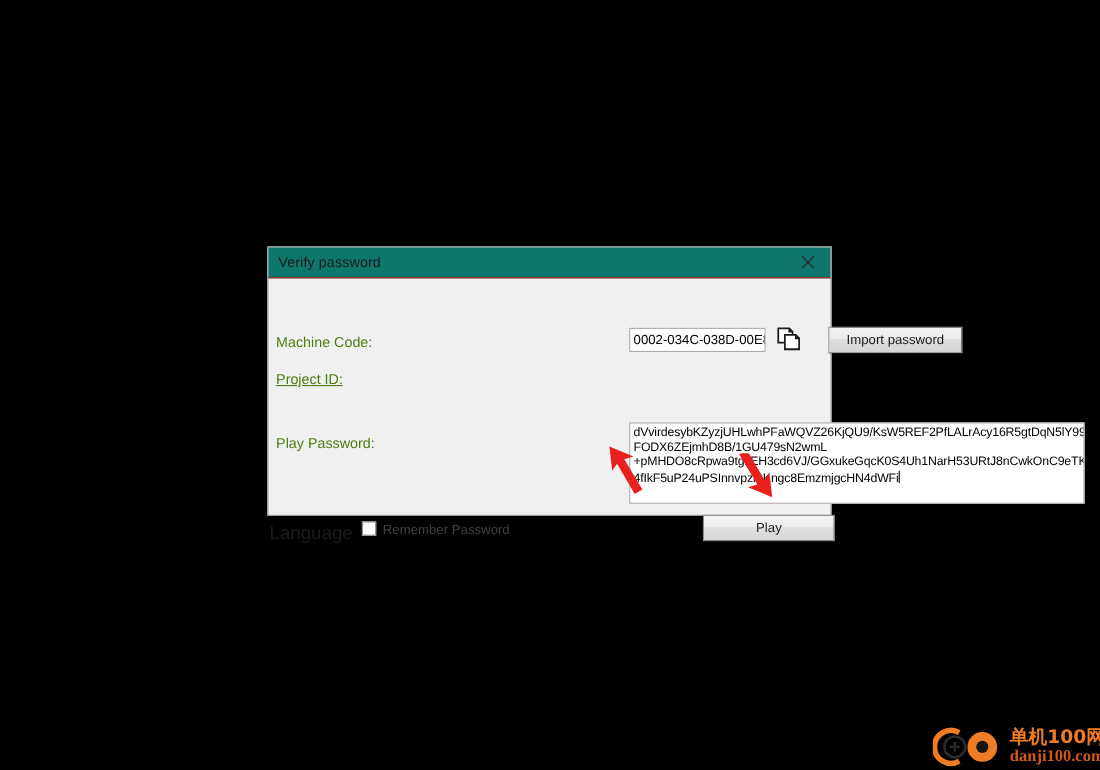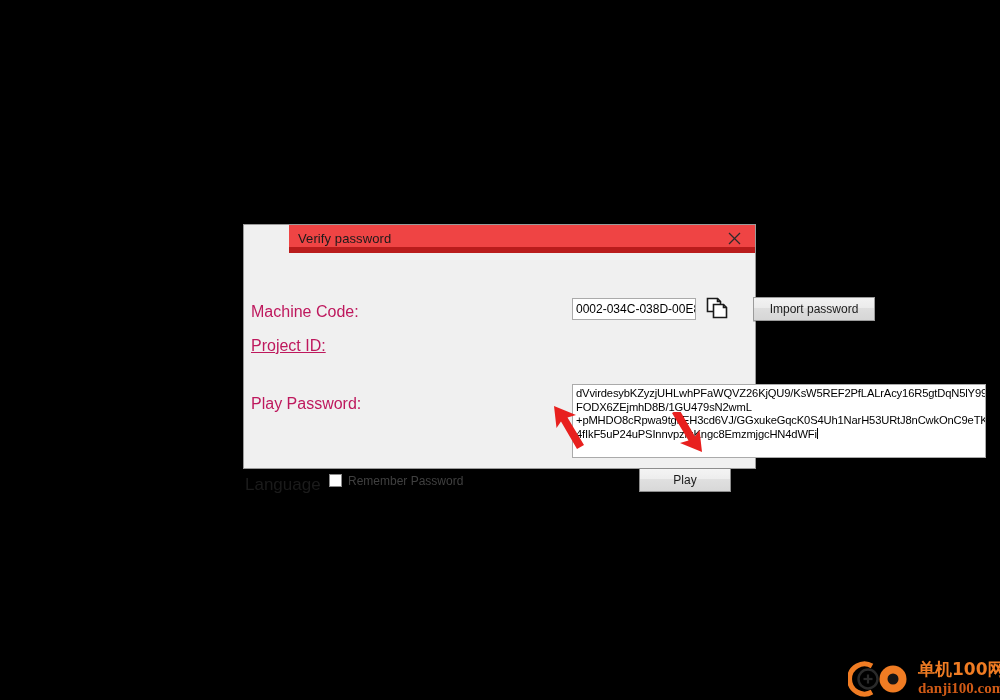--- a/index.html
+++ b/index.html
@@ -23,24 +23,23 @@
     width: 513px;
     height: 245px;
     background: #f0f0f0;
     border: 1px solid #9a9a9a;
     box-sizing: border-box;
   }
 
   #titlebar {
     position: relative;
     height: 28px;
-    background: #ef4444;
-    border-bottom: 6px solid #b91c1c;
-    box-sizing: border-box;
-    margin-left: 45px;
+    background: #0f766e;
+    border-bottom: 1px solid #b91c1c;
+    box-sizing: border-box;
   }
   #title-text {
     position: absolute;
     left: 9px;
     top: 6px;
     font-size: 13px;
     color: #1b1b1b;
     letter-spacing: 0.1px;
     white-space: nowrap;
   }
@@ -59,22 +58,22 @@
 
   
   #form-body {
     position: relative;
     width: 100%;
     height: 216px;
   }
 
   .field-label {
     position: absolute;
-    font-size: 16px;
-    color: #be185d;
+    font-size: 13px;
+    color: #4d7c0f;
     white-space: nowrap;
   }
 
   .text-input {
     position: absolute;
     background: #ffffff;
     border: 1px solid #aaaaaa;
     box-sizing: border-box;
     font-family: "Liberation Sans", sans-serif;
     font-size: 12px;
@@ -184,21 +183,21 @@
     left: 104px;
     top: 9px;
     font-size: 12px;
     color: #404040;
     white-space: nowrap;
   }
   #play-button {
     position: absolute;
     left: 395px;
     top: 3px;
-    width: 92px;
+    width: 120px;
     height: 24px;
     background: linear-gradient(to bottom, #f4f4f4 0%, #ededed 45%, #e0e0e0 46%, #d8d8d8 100%);
     border: 1px solid #8d8d8d;
     box-sizing: border-box;
     font-size: 12px;
     color: #1b1b1b;
     display: flex;
     align-items: center;
     justify-content: center;
     cursor: default;

